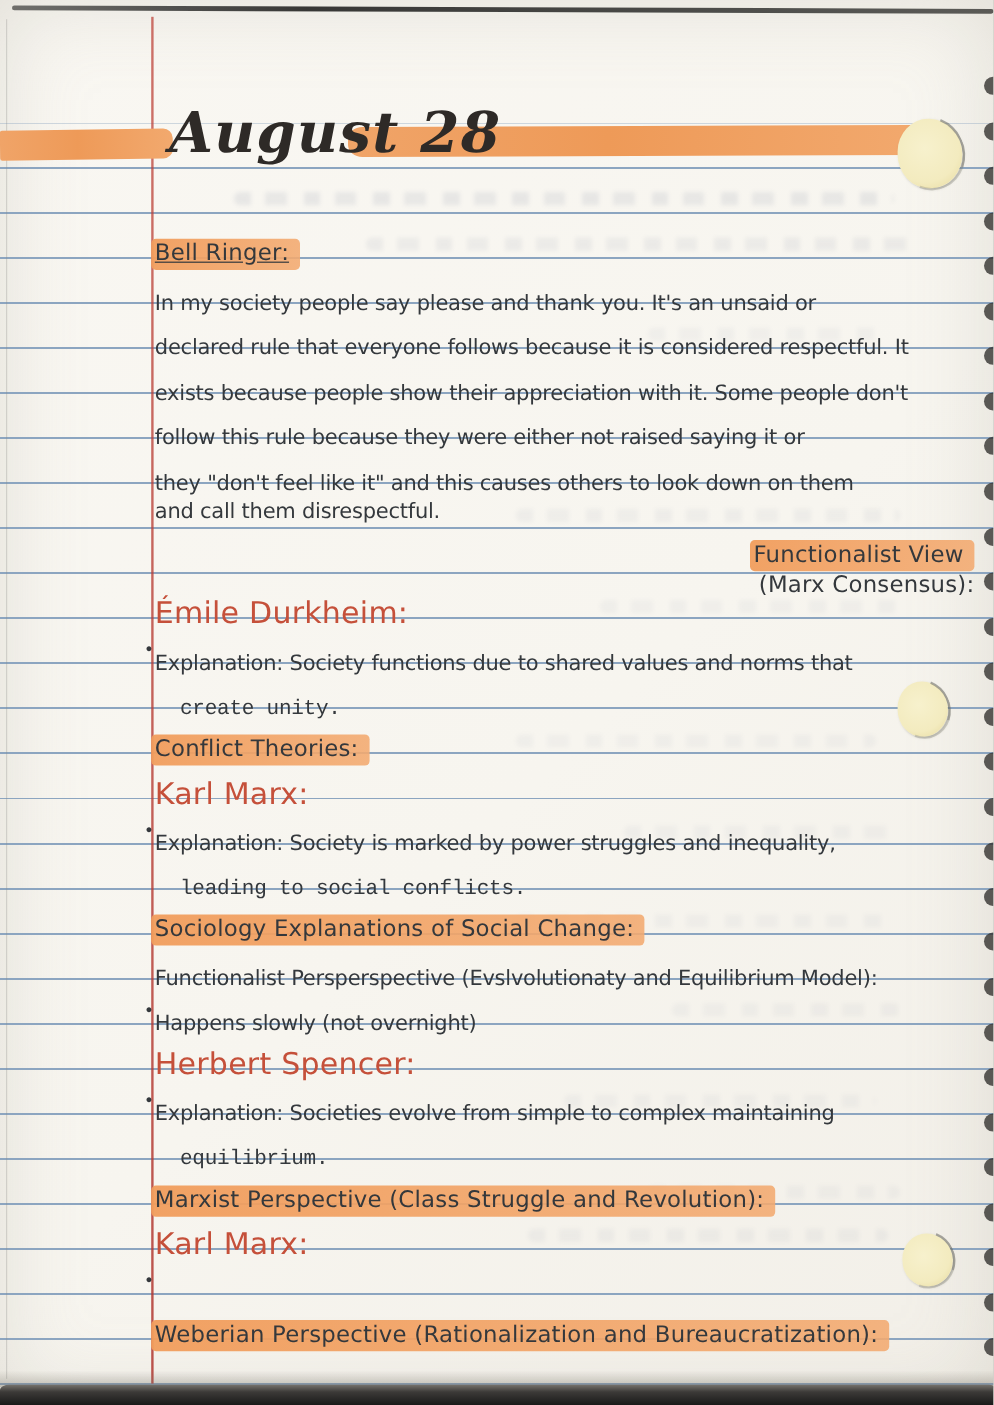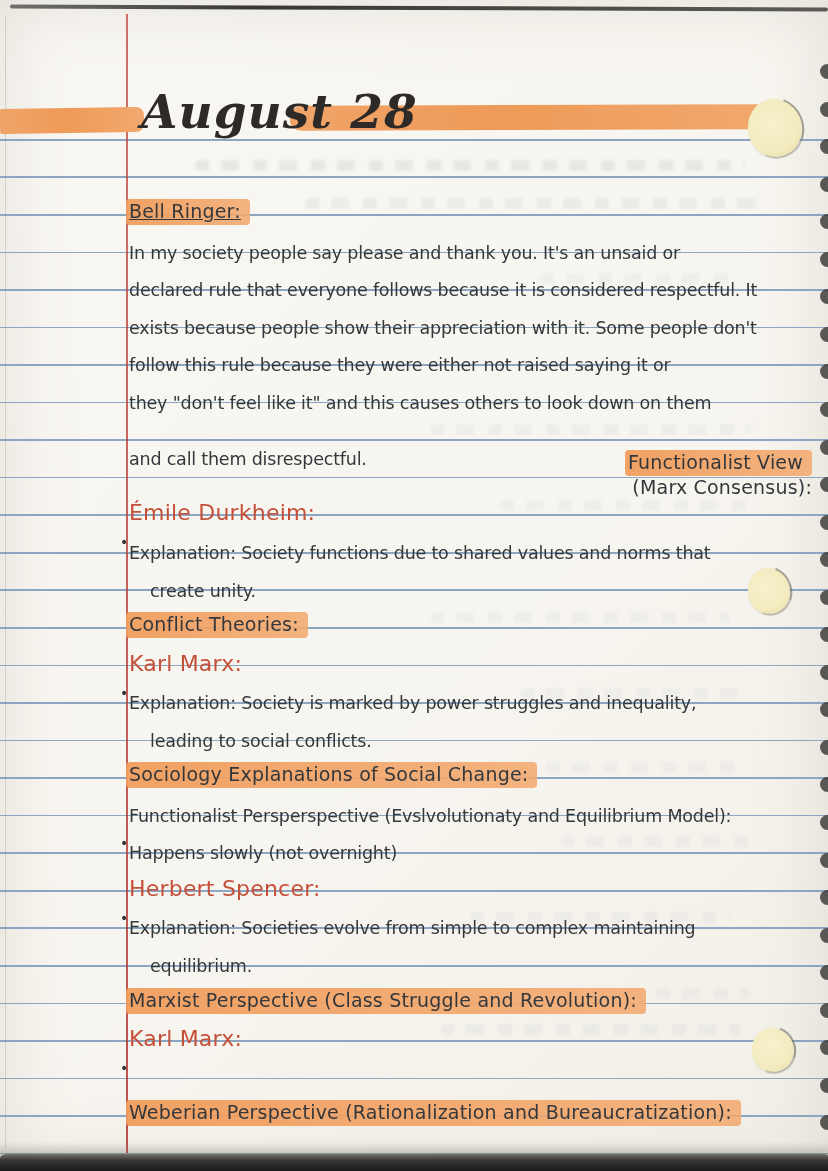--- a/index.html
+++ b/index.html
@@ -48,22 +48,22 @@
     font-size:47px; letter-spacing:1px; color:#2e2a27; white-space:nowrap;
   }
   .note-line {
     position:absolute; left:129px; right:16px; height:37.55px;
     display:flex; align-items:flex-end; padding-bottom:5px;
     white-space:nowrap; overflow:visible;
     color:var(--ink,#34383c); font-size:17.5px; letter-spacing:-.2px;
     z-index:2;
   }
   .note-line.heading { font-size:19px; letter-spacing:.2px; }
-  .note-line.accent  { color:var(--accent,#c5503a); font-size:22px; letter-spacing:.2px; }
-  .note-line.indent  { padding-left:21px; }
+  .note-line.accent  { color:var(--accent,#c5503a); font-size:25px; letter-spacing:.2px; }
+  .note-line.indent  { padding-left:21px;font-family:Liberation Mono, monospace; }
   .hl {
     background:linear-gradient(100deg,rgba(241,157,92,.95),rgba(243,170,112,.88));
     border-radius:4px; padding:1px 9px 3px 3px; margin-left:-3px;
   }
   .bullet { position:absolute; left:-9px; top:9px; font-size:14px; color:var(--ink,#34383c); }
   .hole {
     position:absolute; border-radius:48% 52% 50% 50%; z-index:4;
     background:radial-gradient(circle at 42% 42%, #f7f1cd 0%, #f3ebbf 62%, #ece1ac 82%, #e8dca2 100%);
     box-shadow:1px 1px 2px rgba(110,108,98,.35);
   }
@@ -135,21 +135,21 @@
       </div>
       <div class="note-line body" style="top: 300.15px;">
         <span>exists because people show their appreciation with it. Some people don't</span>
       </div>
       <div class="note-line body" style="top: 337.7px;">
         <span>follow this rule because they were either not raised saying it or</span>
       </div>
       <div class="note-line body" style="top: 375.25px;">
         <span>they "don't feel like it" and this causes others to look down on them</span>
       </div>
-      <div class="note-line body" style="top: 431px;">
+      <div class="note-line body" style="top: 399px;">
         <span>and call them disrespectful.</span>
       </div>
       <div class="note-line heading" style="top: 450.35px; flex-direction: column;">
         <span class="hl">Functionalist View</span>
         <span> (Marx Consensus):</span>
       </div>
       <div class="note-line accent" style="top: 487.9px;">
         <span>Émile Durkheim:</span>
       </div>
       <div class="note-line body" style="top: 525.45px;">

